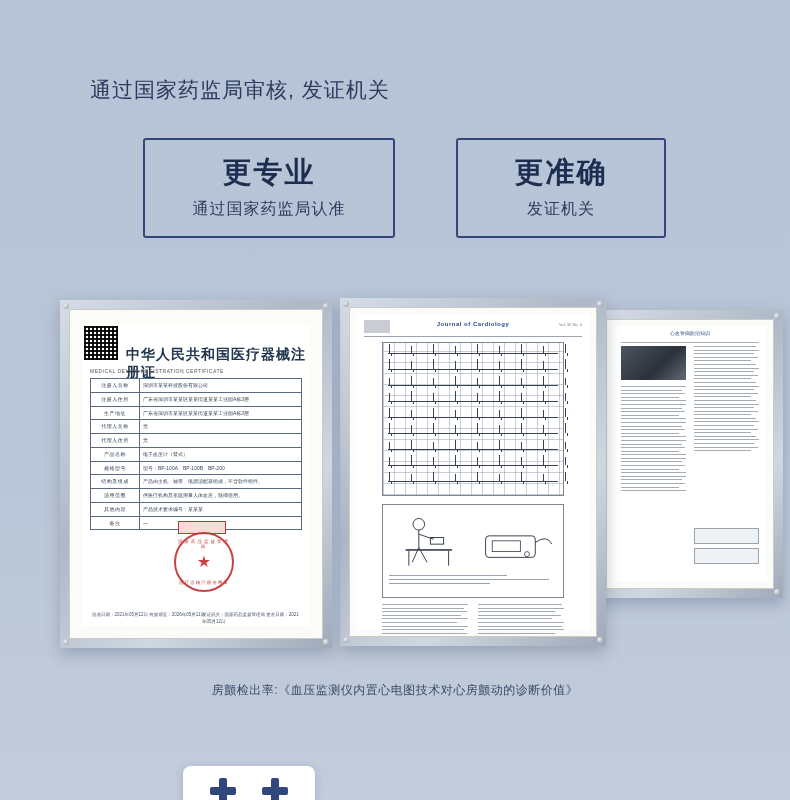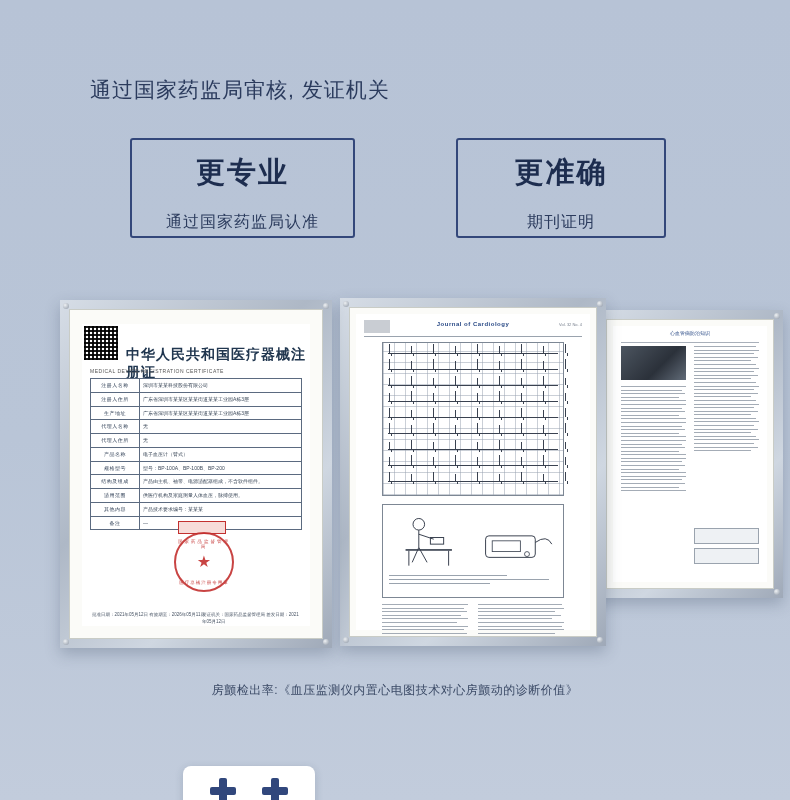--- a/index.html
+++ b/index.html
@@ -53,30 +53,30 @@
   .claim {
     position: absolute;
     top: 0;
     height: 100px;
     border: 2px solid #33477a;
     border-radius: 3px;
     box-sizing: border-box;
     text-align: center;
     color: #1d2d4f;
   }
-  .claim-a { left: 4px; width: 225px; }
+  .claim-a { left: 17px; width: 252px; }
   .claim-b { left: 330px; width: 210px; }
   .claim-title {
     margin-top: 13px;
     font-size: 29px;
     font-weight: bold;
     letter-spacing: 2px;
   }
   .claim-sub {
-    margin-top: 19px;
+    margin-top: 6px;
     font-size: 16px;
     color: #2b3b5d;
     letter-spacing: 1px;
   }
 
   
   .frames {
     position: absolute;
     left: 0;
     top: 288px;
@@ -356,21 +356,21 @@
 
   <div class="subline">通过国家药监局审核, 发证机关</div>
 
   <div class="claims">
     <div class="claim claim-a">
       <div class="claim-title">更专业</div>
       <div class="claim-sub">通过国家药监局认准</div>
     </div>
     <div class="claim claim-b">
       <div class="claim-title">更准确</div>
-      <div class="claim-sub">期刊证明</div>
+      <div class="claim-sub">发证机关</div>
     </div>
   </div>
 
   <div class="frames">
 
     <div class="frame" id="frame-right">
       <div class="frame-screw fs-tl"></div>
       <div class="frame-screw fs-tr"></div>
       <div class="frame-screw fs-bl"></div>
       <div class="frame-screw fs-br"></div>

